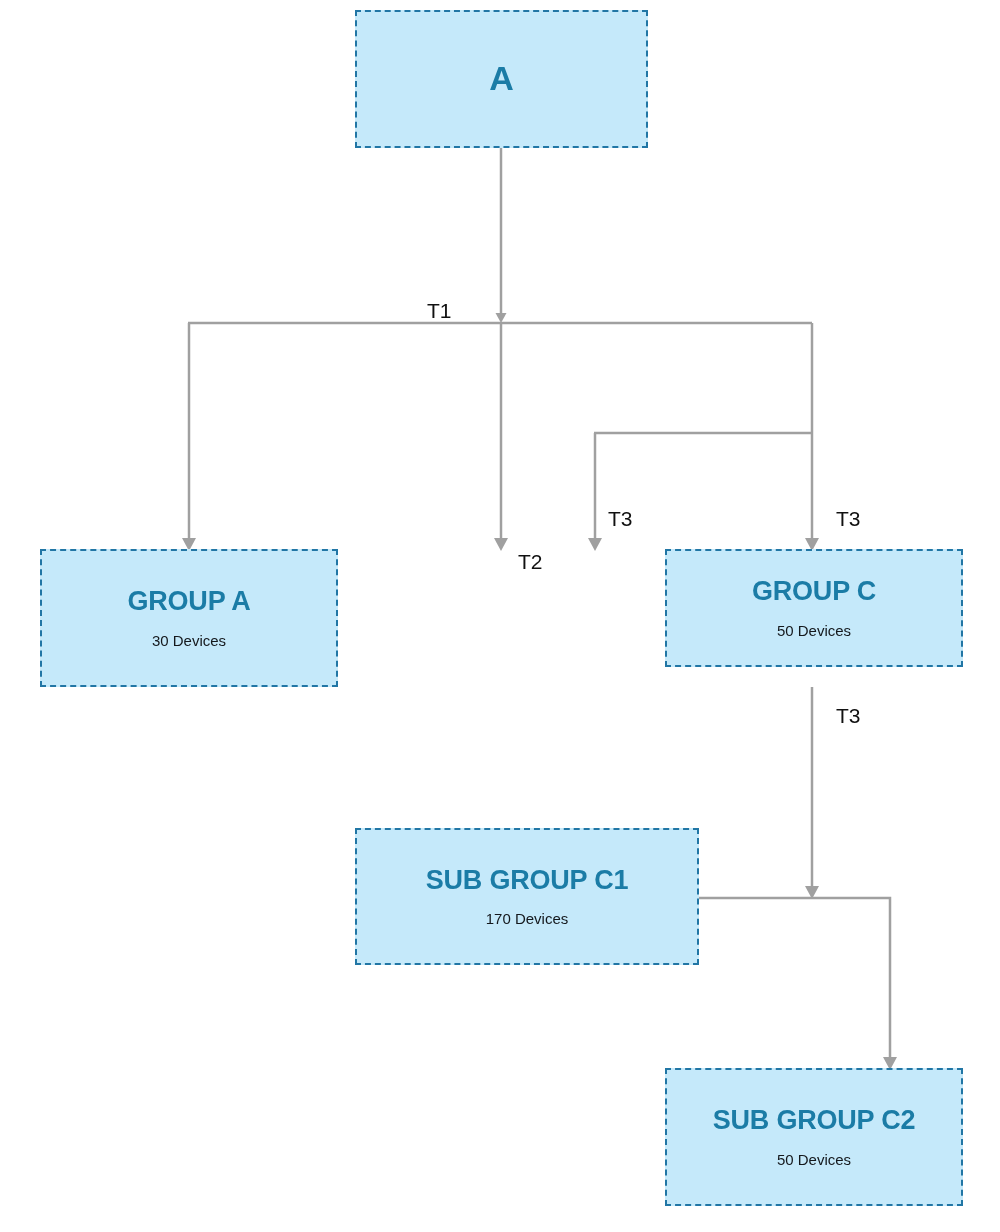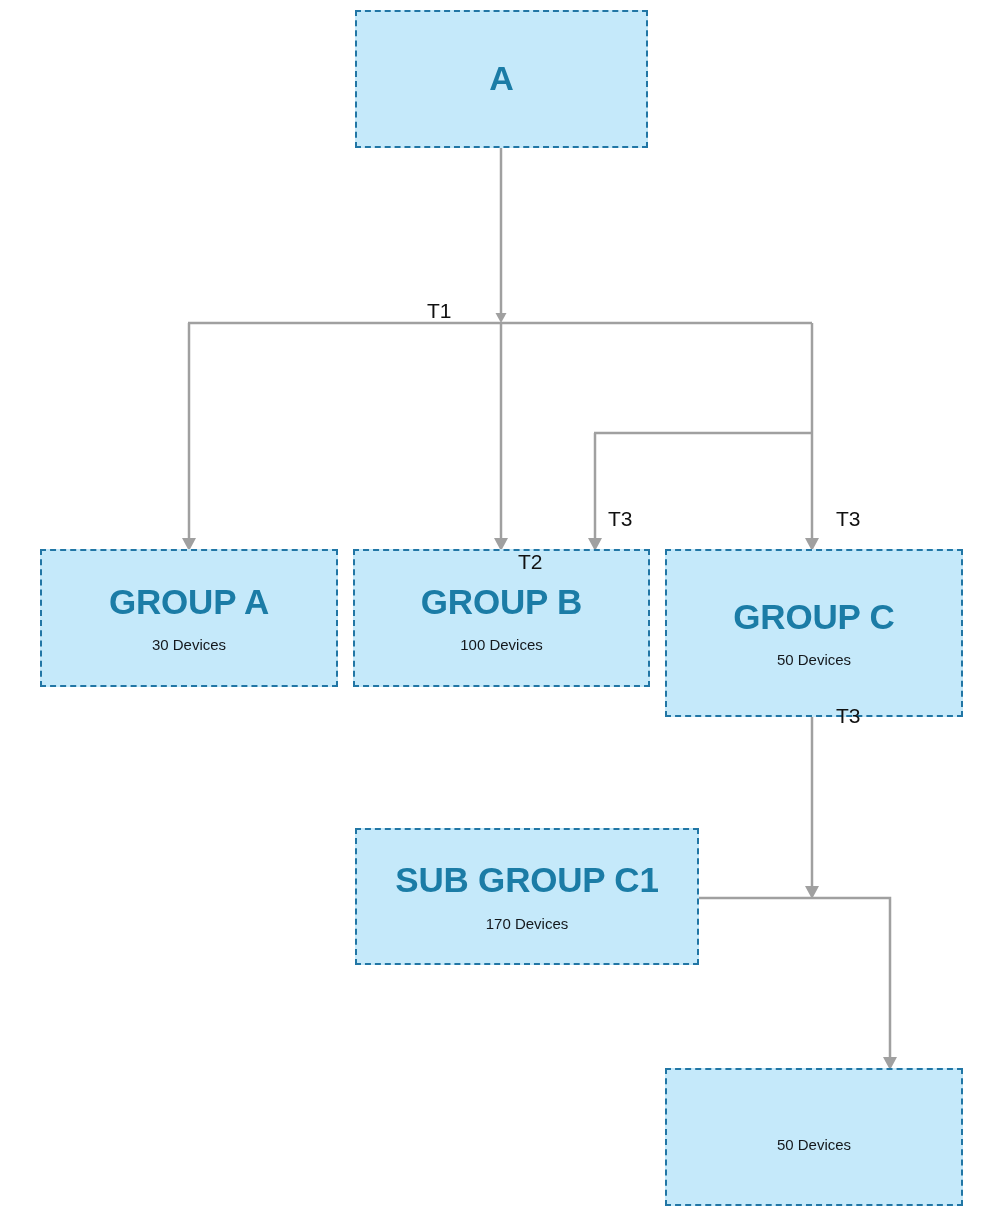--- a/index.html
+++ b/index.html
@@ -42,21 +42,21 @@
   .node-title {
     color: #1b7ca6;
     font-weight: bold;
     letter-spacing: -0.2px;
     line-height: 1.1;
   }
   .node-title.big {
     font-size: 34px;
   }
   .node-title.std {
-    font-size: 35px;
+    font-size: 27px;
   }
   .node-sub {
     color: #14181c;
     font-size: 15px;
     margin-top: 15px;
     font-weight: normal;
   }
   .edge-label {
     position: absolute;
     color: #111111;
@@ -120,36 +120,33 @@
 
   <div class="node" style="left:355px; top:10px; width:293px; height:138px;">
     <div class="node-title big">A</div>
   </div>
 
   <div class="node" style="left:40px; top:549px; width:298px; height:138px;">
     <div class="node-title std">GROUP A</div>
     <div class="node-sub">30 Devices</div>
   </div>
 
-  <div class="node" style="left:353px; top:549px; width:297px; height:138px;">
-    <div class="node-title std">GROUP B</div>
-    <div class="node-sub">100 Devices</div>
-  </div>
 
-  <div class="node" style="left:665px; top:549px; width:298px; height:168px;text-align:center;">
+  <div class="node" style="left:665px; top:549px; width:298px; height:118px;text-align:center;">
     <div class="node-title std">GROUP C</div>
     <div class="node-sub">50 Devices</div>
   </div>
 
   <div class="node" style="left:355px; top:828px; width:344px; height:137px;">
     <div class="node-title std">SUB GROUP C1</div>
     <div class="node-sub">170 Devices</div>
   </div>
 
   <div class="node" style="left:665px; top:1068px; width:298px; height:138px;">
+    <div class="node-title std">SUB GROUP C2</div>
     <div class="node-sub">50 Devices</div>
   </div>
 
   <div class="edge-label" style="left:427px; top:288px;margin-top:12px;">T1</div>
   <div class="edge-label" style="left:518px; top:508px;margin-top:43px;">T2</div>
   <div class="edge-label" style="left:608px; top:508px;">T3</div>
   <div class="edge-label" style="left:836px; top:508px;">T3</div>
   <div class="edge-label" style="left:836px; top:705px;">T3</div>
 
 </div>

